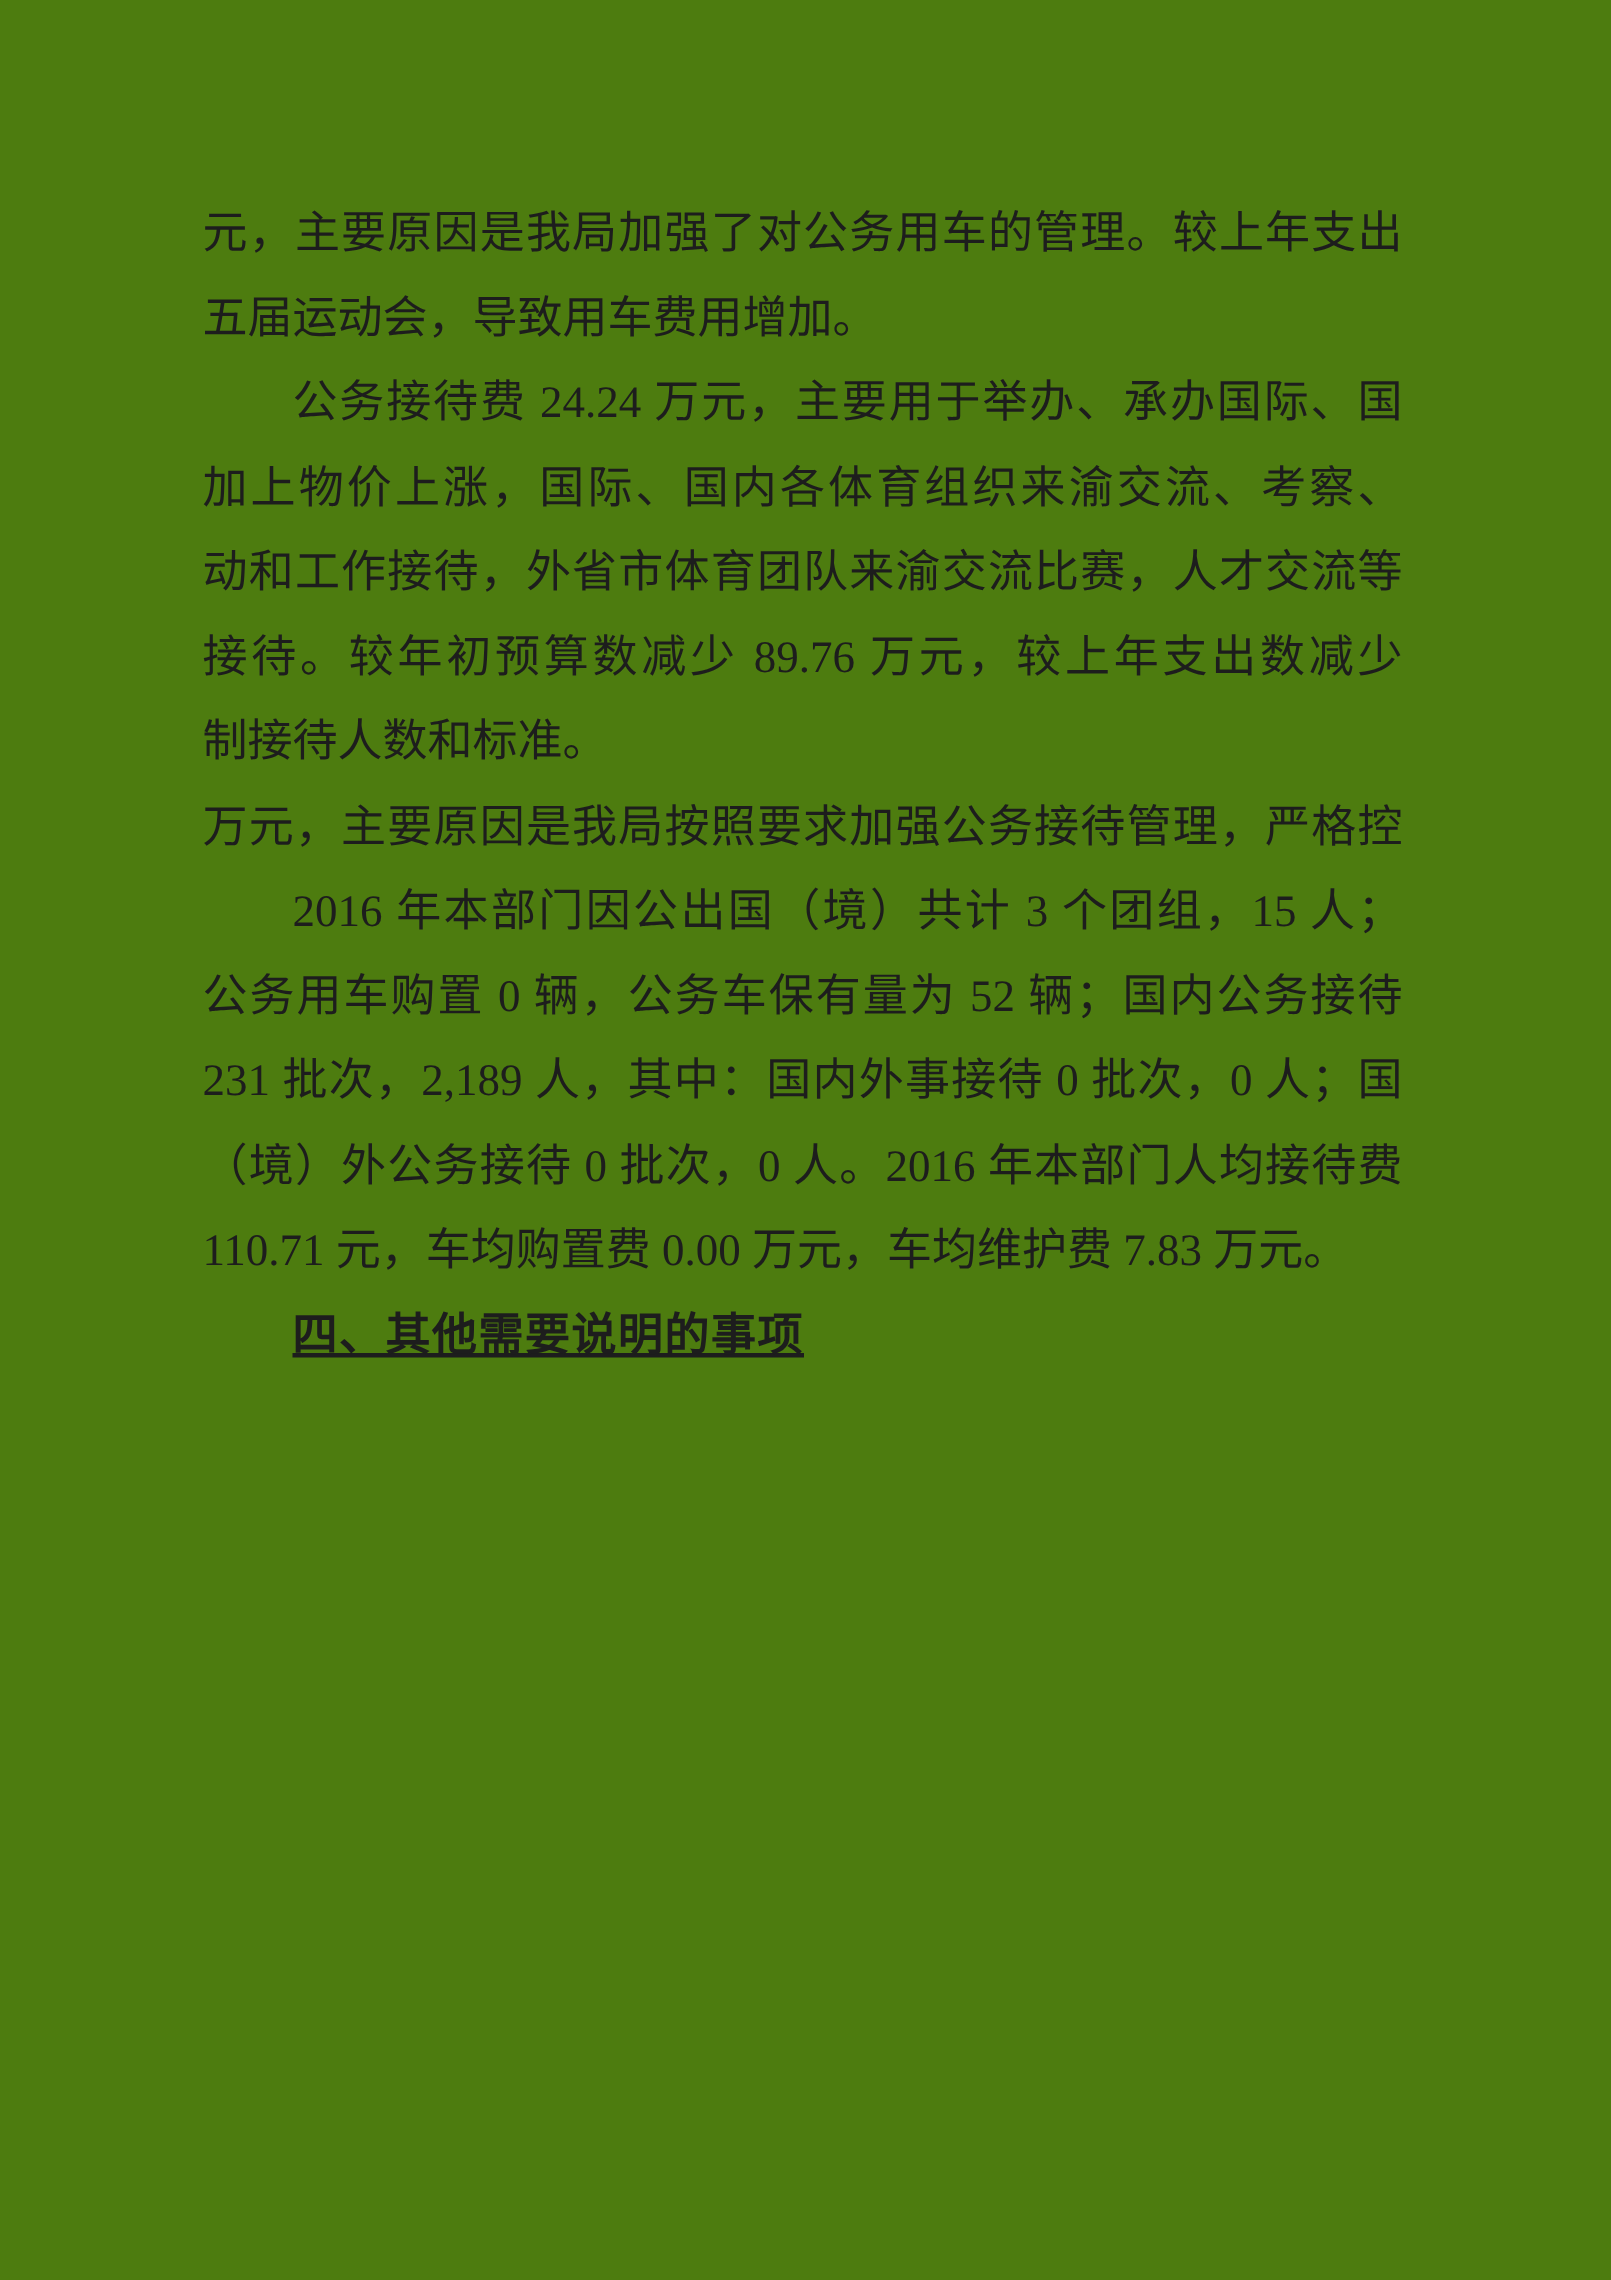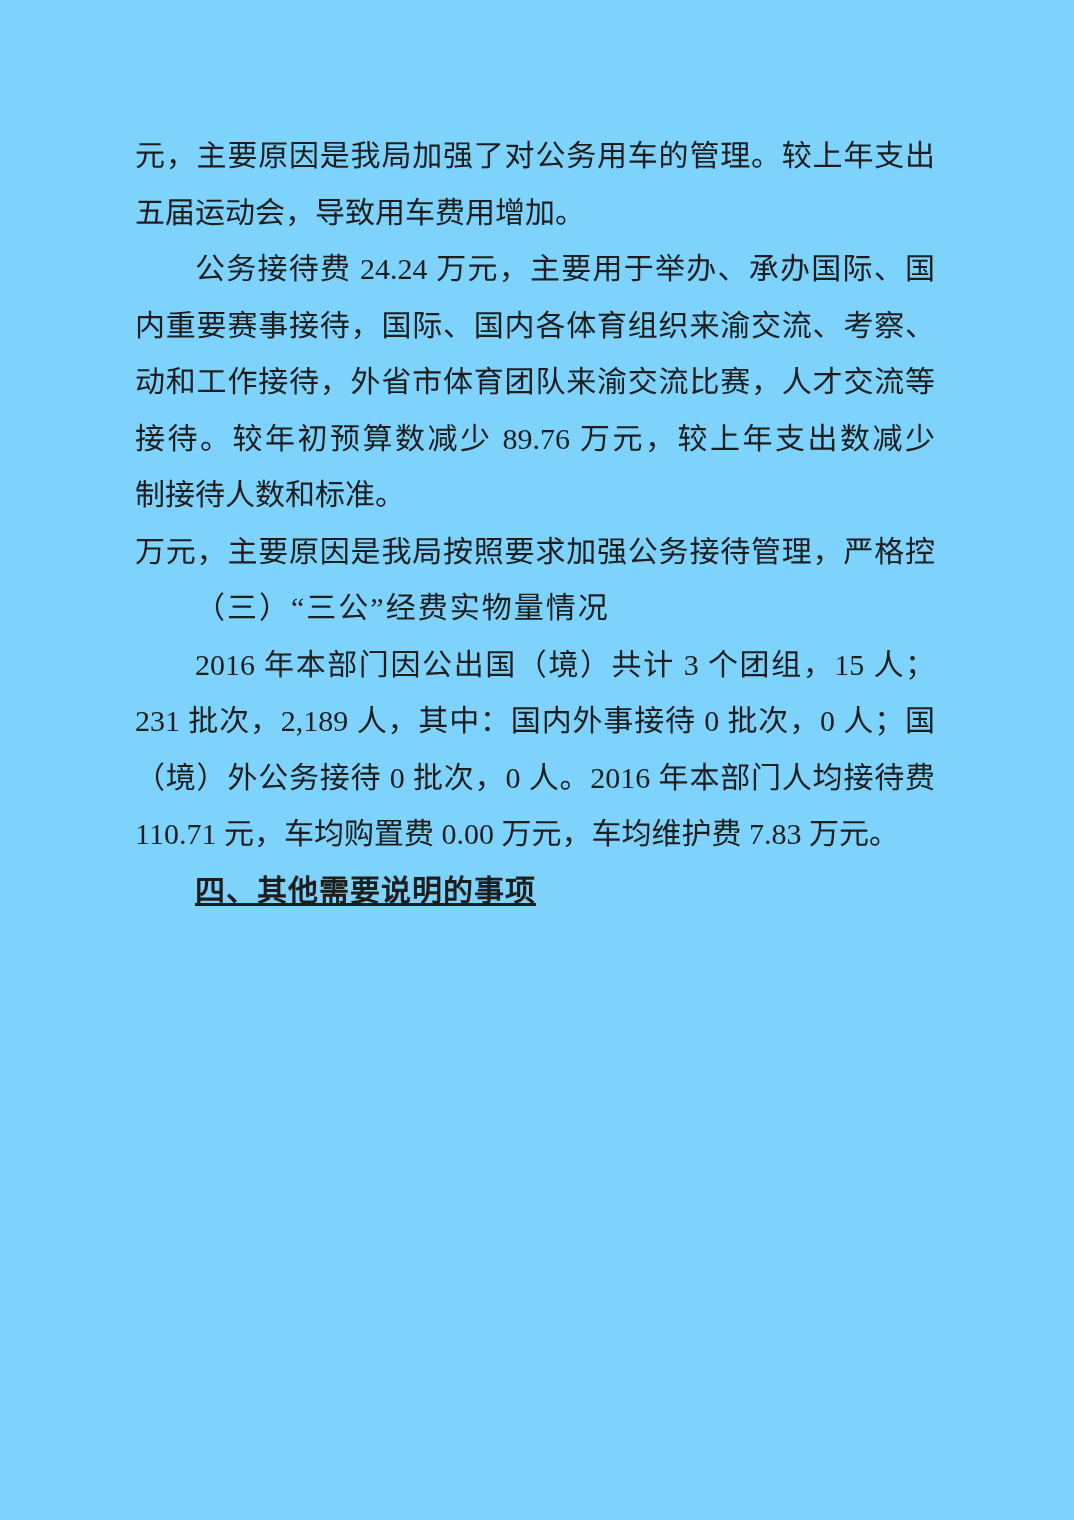--- a/index.html
+++ b/index.html
@@ -47,39 +47,37 @@
   .bold-heading .line {
     font-family: "Liberation Sans", "DejaVu Sans", sans-serif;
     font-weight: 700;
     letter-spacing: 1px;
     text-decoration: underline;
   }
 </style>
 </head>
 <body>
 
-<div class="page" style="background: #7dd3fc;">
+<div class="page" style="background: #4d7c0f;">
   <div class="textblock" id="textblock" style="color: rgb(29, 29, 29);">
       <div class="paragraph body">
         <div class="line jl">元，主要原因是我局加强了对公务用车的管理。较上年支出</div>
         <div class="line">五届运动会，导致用车费用增加。</div>
       </div>
       <div class="paragraph body">
         <div class="line jl indent">公务接待费 24.24 万元，主要用于举办、承办国际、国</div>
-        <div class="line jl">内重要赛事接待，国际、国内各体育组织来渝交流、考察、</div>
+        <div class="line jl">加上物价上涨，国际、国内各体育组织来渝交流、考察、</div>
         <div class="line jl">动和工作接待，外省市体育团队来渝交流比赛，人才交流等</div>
         <div class="line jl">接待。较年初预算数减少 89.76 万元，较上年支出数减少 4.15</div>
         <div class="line">制接待人数和标准。</div>
         <div class="line jl">万元，主要原因是我局按照要求加强公务接待管理，严格控</div>
       </div>
-      <div class="paragraph kai-heading">
-        <div class="line indent">（三）“三公”经费实物量情况</div>
-      </div>
       <div class="paragraph body">
         <div class="line jl indent">2016 年本部门因公出国（境）共计 3 个团组，15 人；</div>
+        <div class="line jl">公务用车购置 0 辆，公务车保有量为 52 辆；国内公务接待</div>
         <div class="line jl">231 批次，2,189 人，其中：国内外事接待 0 批次，0 人；国</div>
         <div class="line jl">（境）外公务接待 0 批次，0 人。2016 年本部门人均接待费</div>
         <div class="line">110.71 元，车均购置费 0.00 万元，车均维护费 7.83 万元。</div>
       </div>
       <div class="paragraph bold-heading">
         <div class="line indent">四、其他需要说明的事项</div>
       </div>
     </div>
 </div>
 

